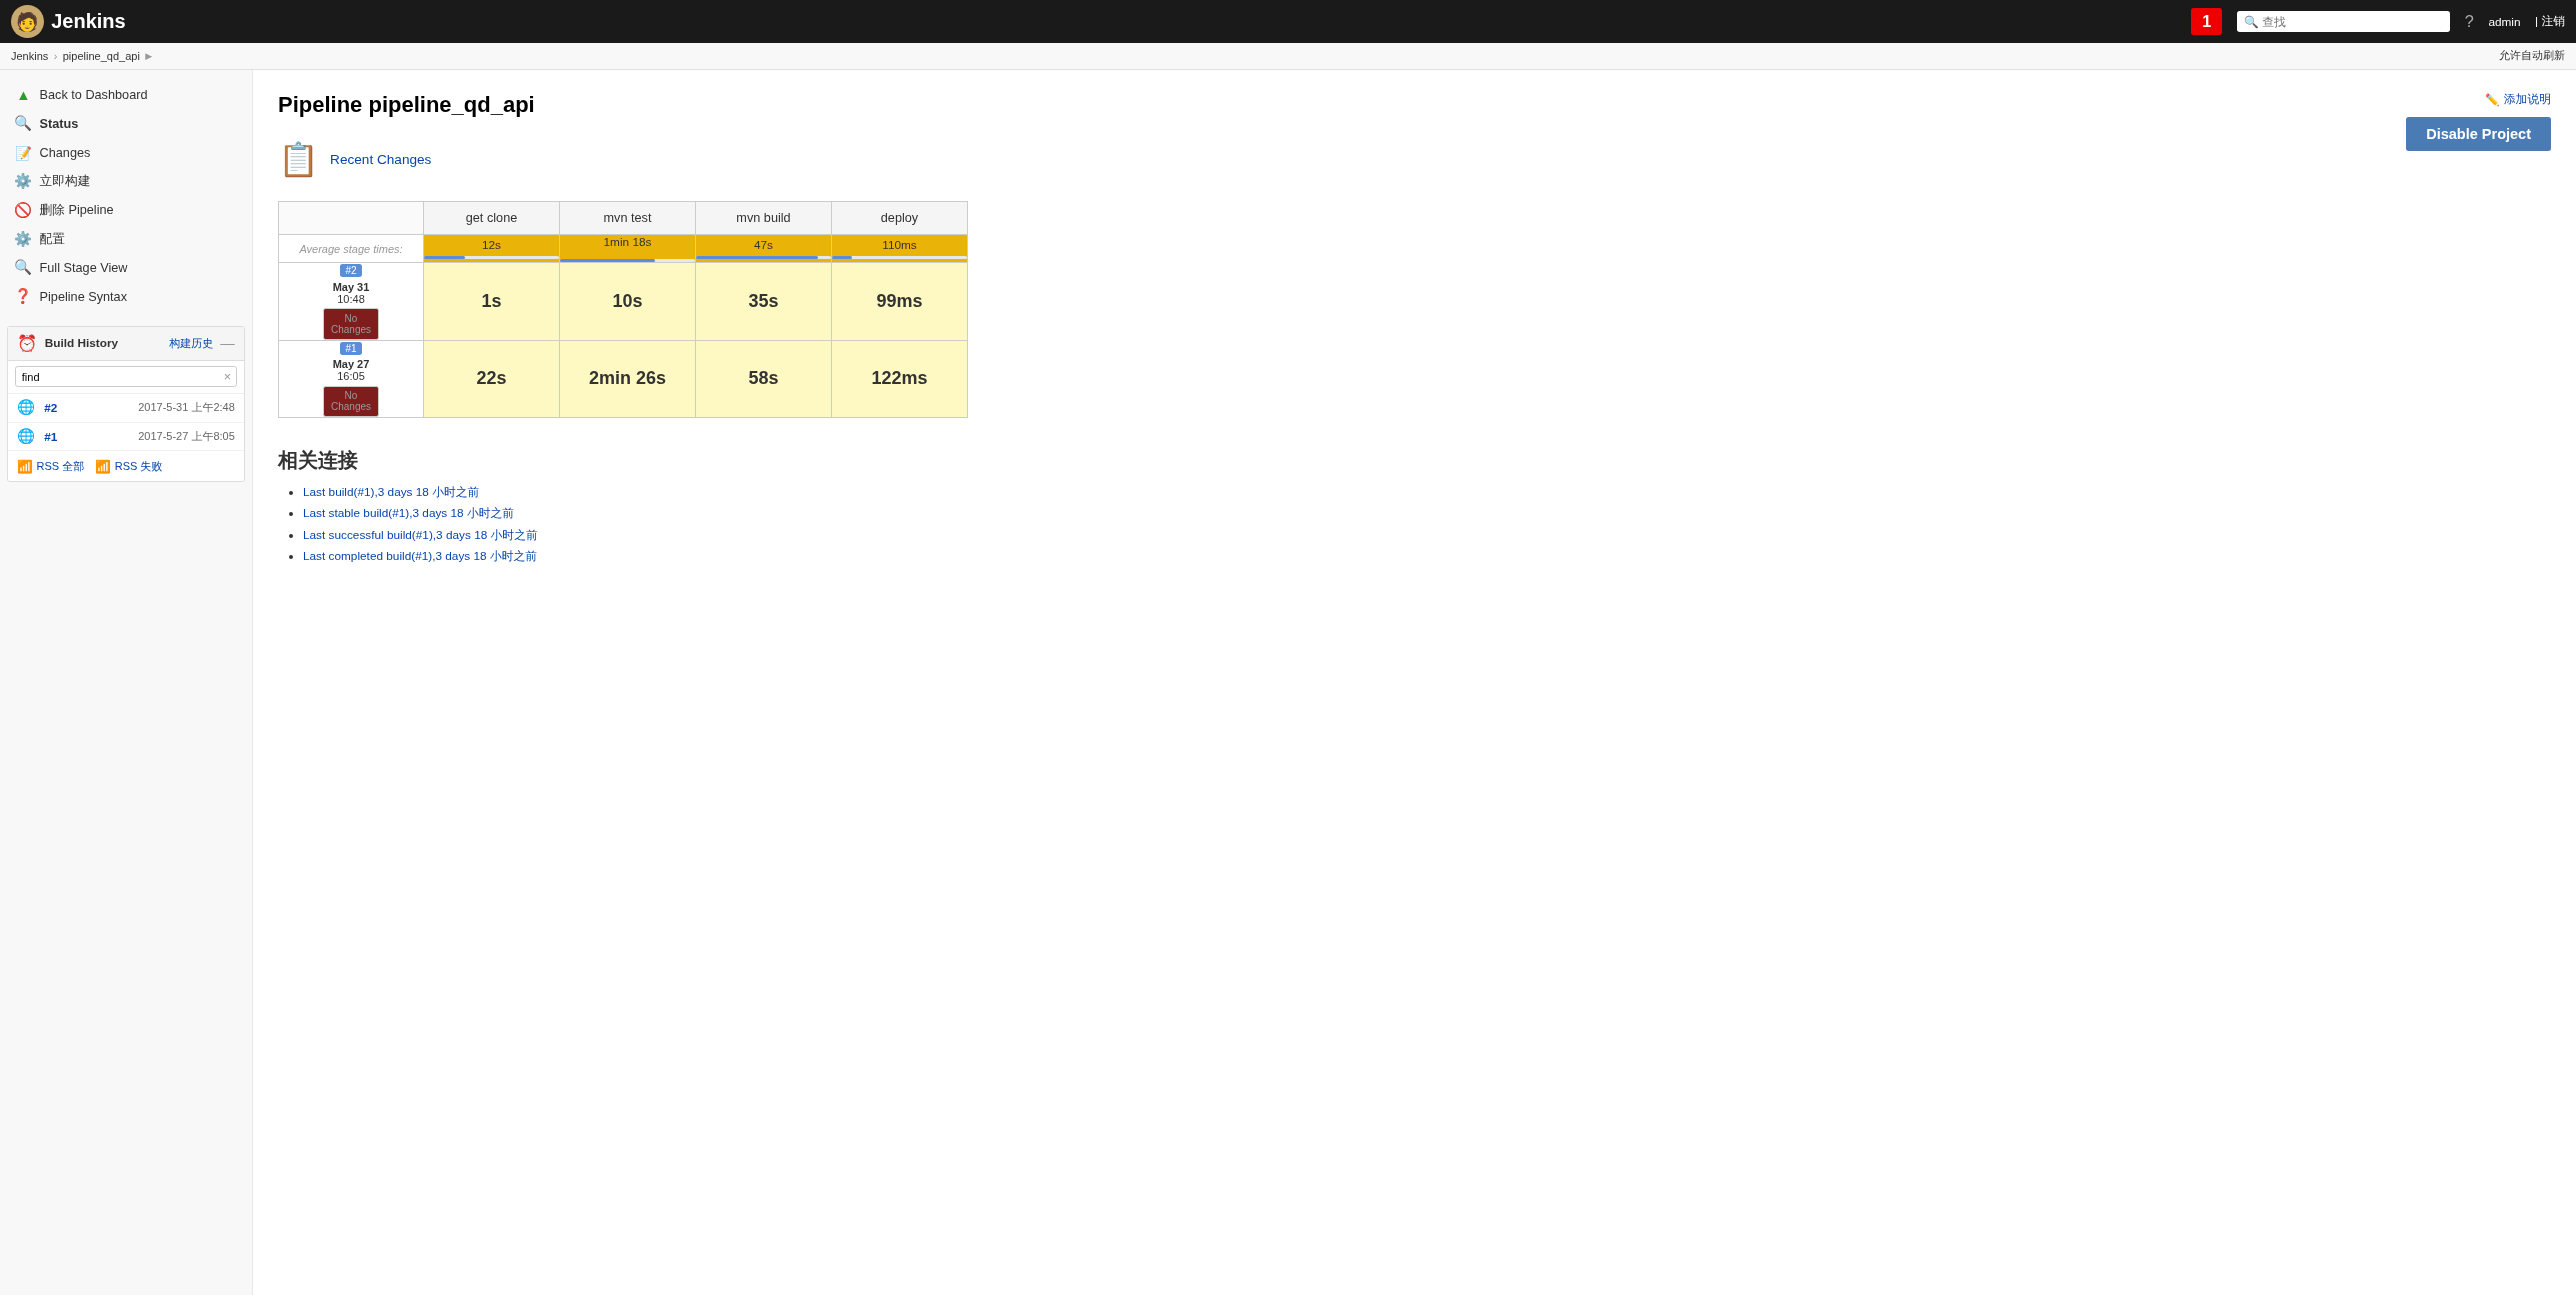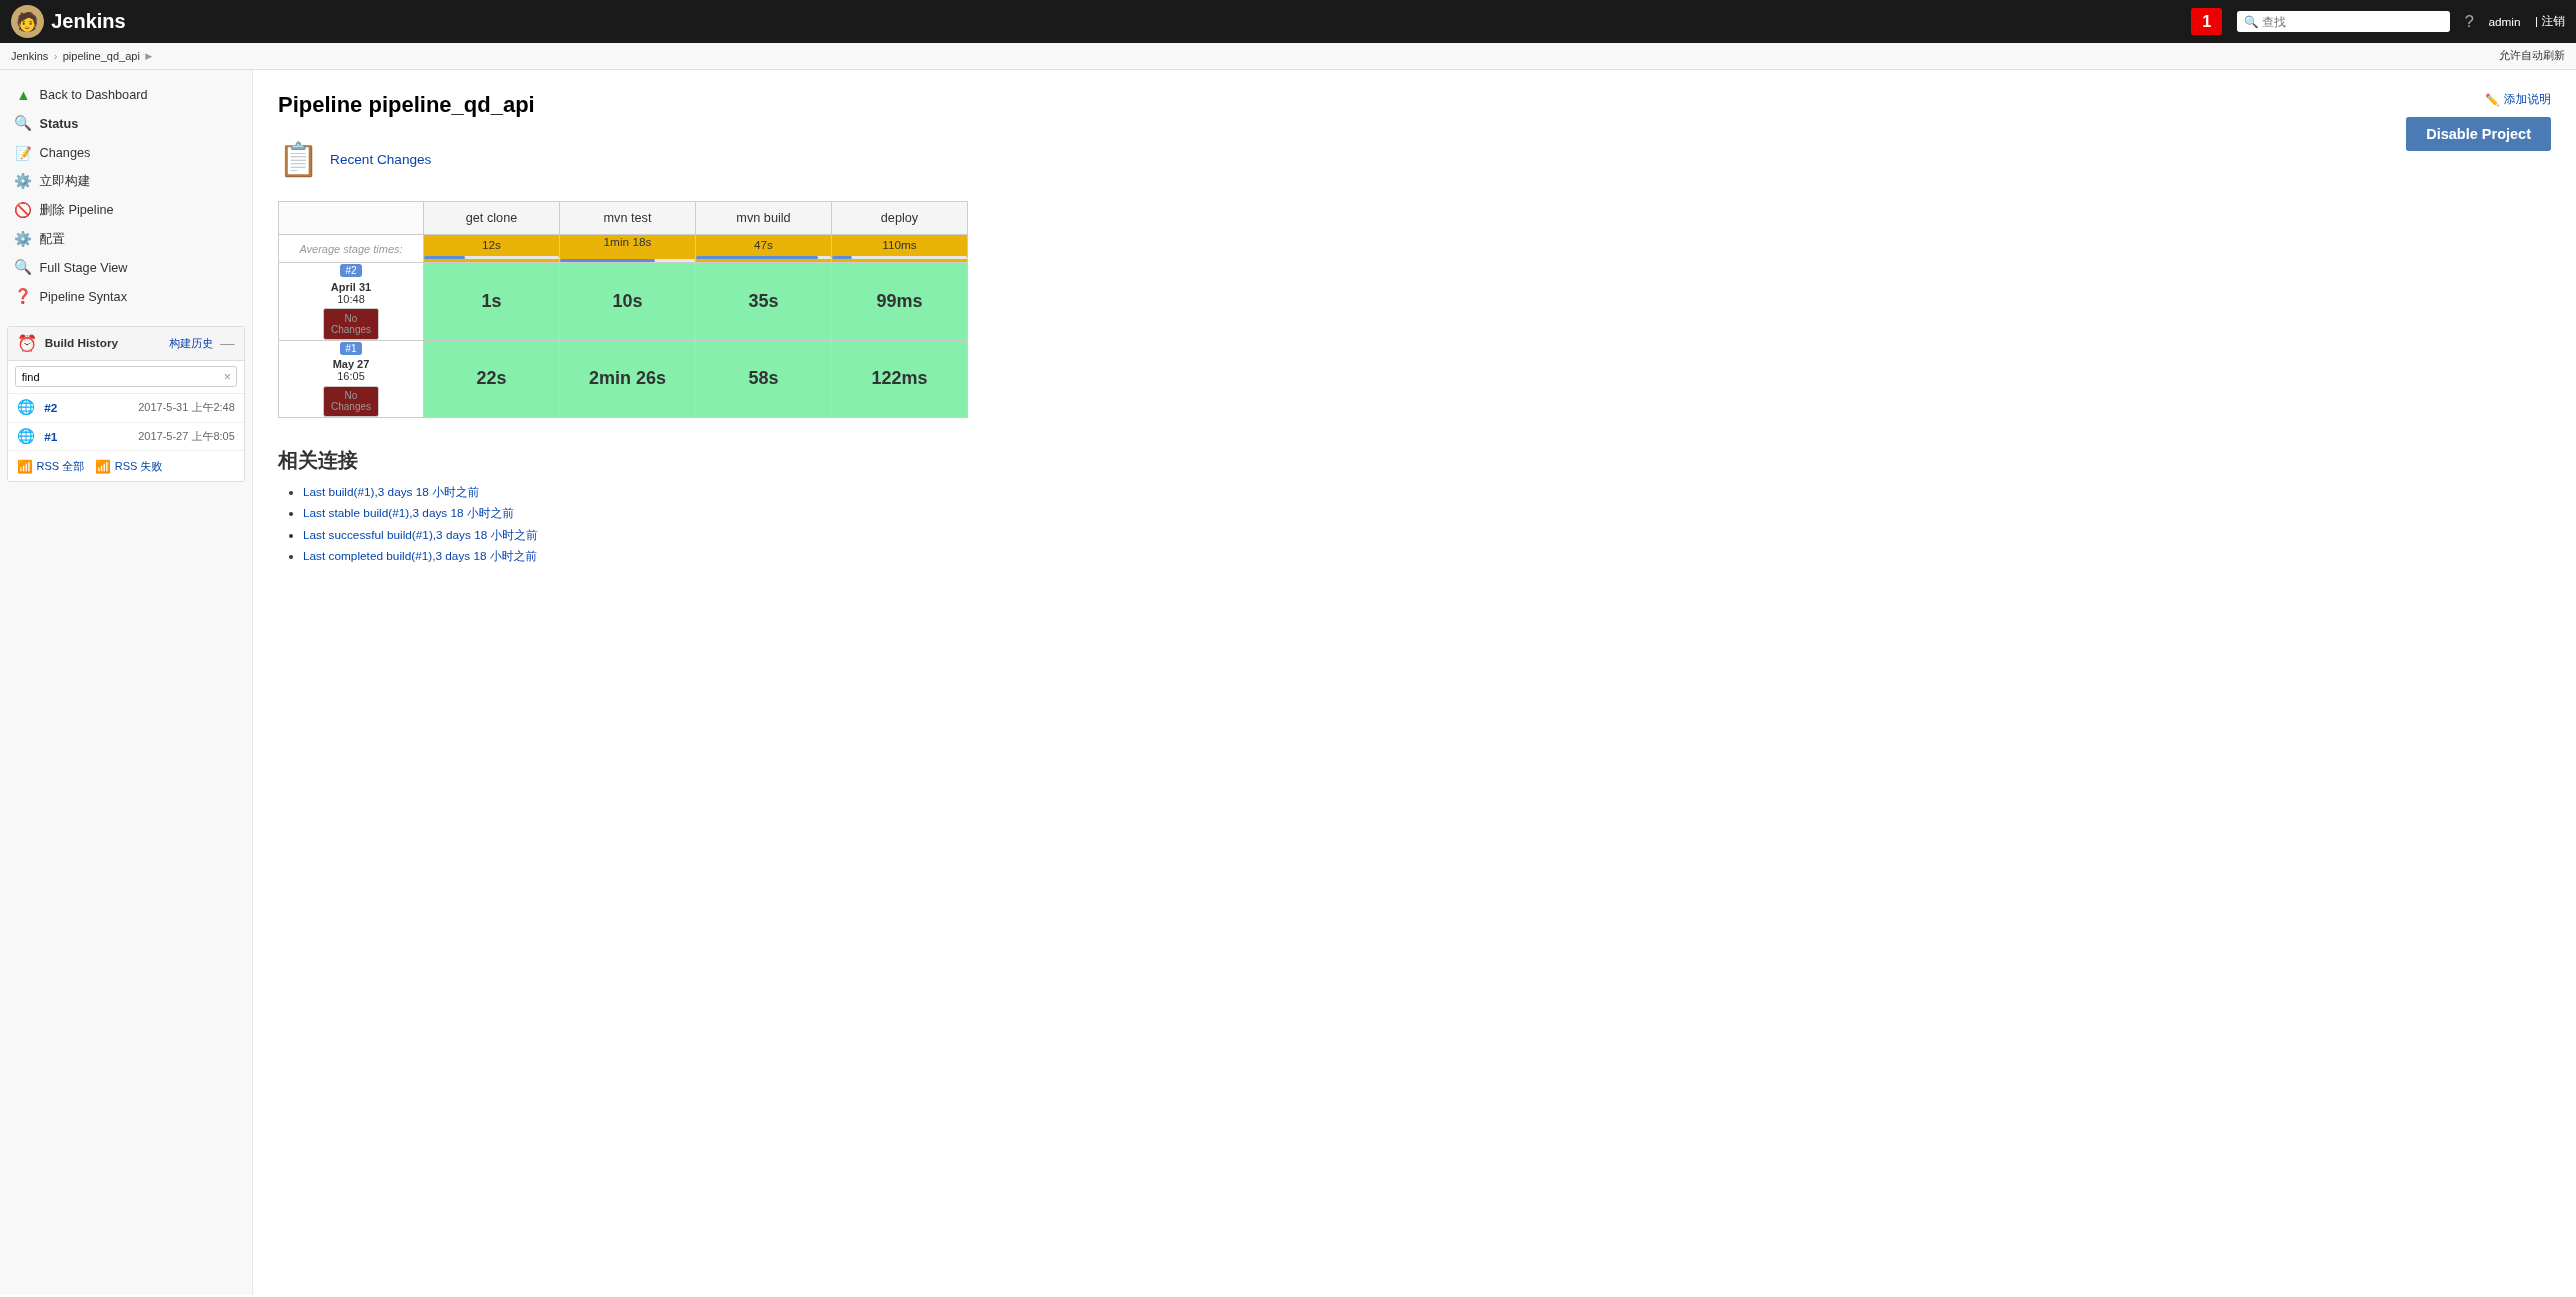--- a/index.html
+++ b/index.html
@@ -334,21 +334,21 @@
       background: #5b8dd9;
     }
     .stage-result-cell {
       background: #d4edda;
       padding: 22px 14.5px;
       font-size: 18px;
       font-weight: bold;
       color: #333;
       min-width: 136px;
     }
-    .stage-result-cell.green { background: #86efac; }
+    .stage-result-cell.green { background: #fef9c3; }
     .build-info-cell {
       padding: 7.2px 11px;
       vertical-align: top;
       background: #fff;
     }
     .build-tag {
       display: inline-block;
       background: #5b8dd9;
       color: #fff;
       font-size: 10px;
@@ -545,21 +545,21 @@
             <div style="font-size:11.8px; color:#333; margin-bottom:3.6px;">110ms</div>
             <div class="progress-bar-bg">
                 <div class="progress-bar-fill" style="width:15%;"></div>
               </div>
           </td>
         </tr>
 
         <tr>
           <td class="build-info-cell">
             <div><span class="build-tag">#2</span></div>
-            <div class="build-date">April 31</div>
+            <div class="build-date">May 31</div>
             <div class="build-time">10:48</div>
             <button class="no-changes-btn">No<br>Changes</button>
           </td>
           <td class="stage-result-cell green">1s</td>
           <td class="stage-result-cell green">10s</td>
           <td class="stage-result-cell green">35s</td>
           <td class="stage-result-cell green">99ms</td>
         </tr>
 
         <tr>

